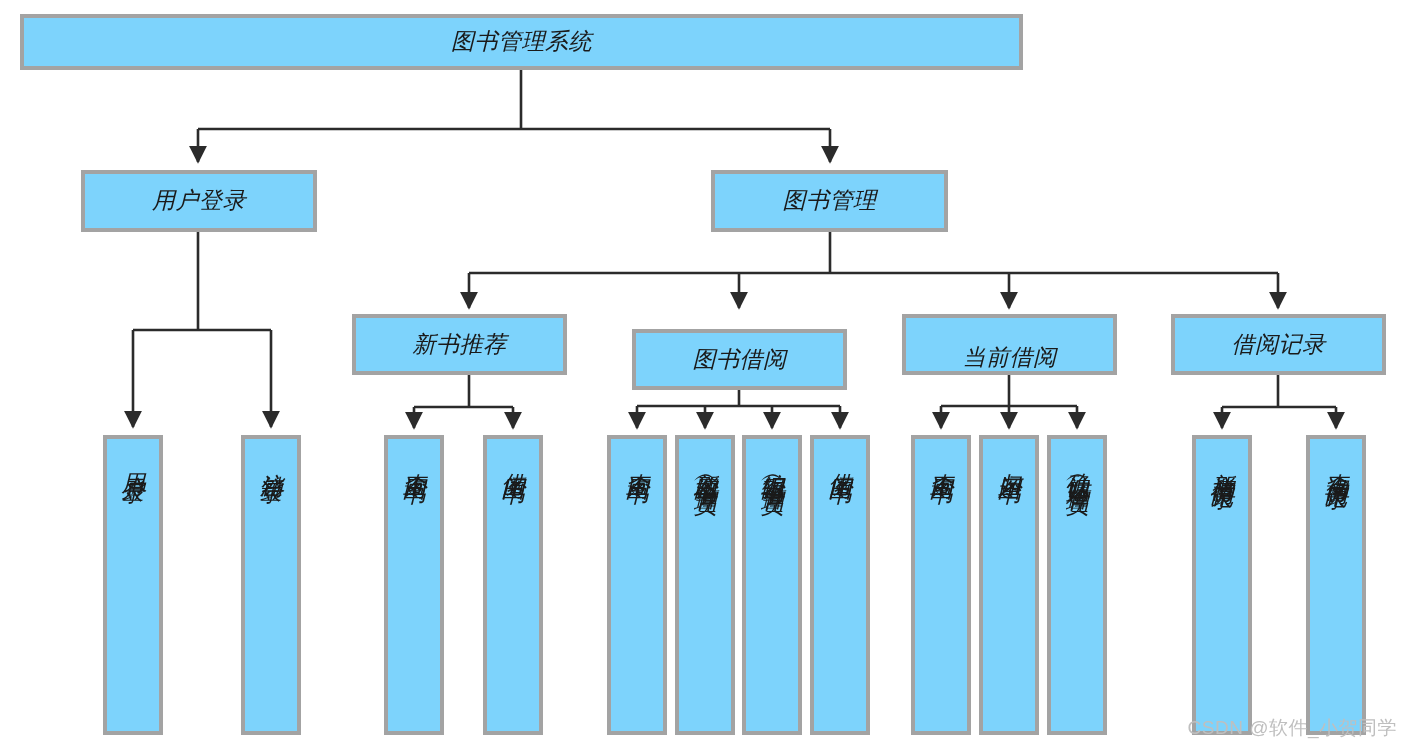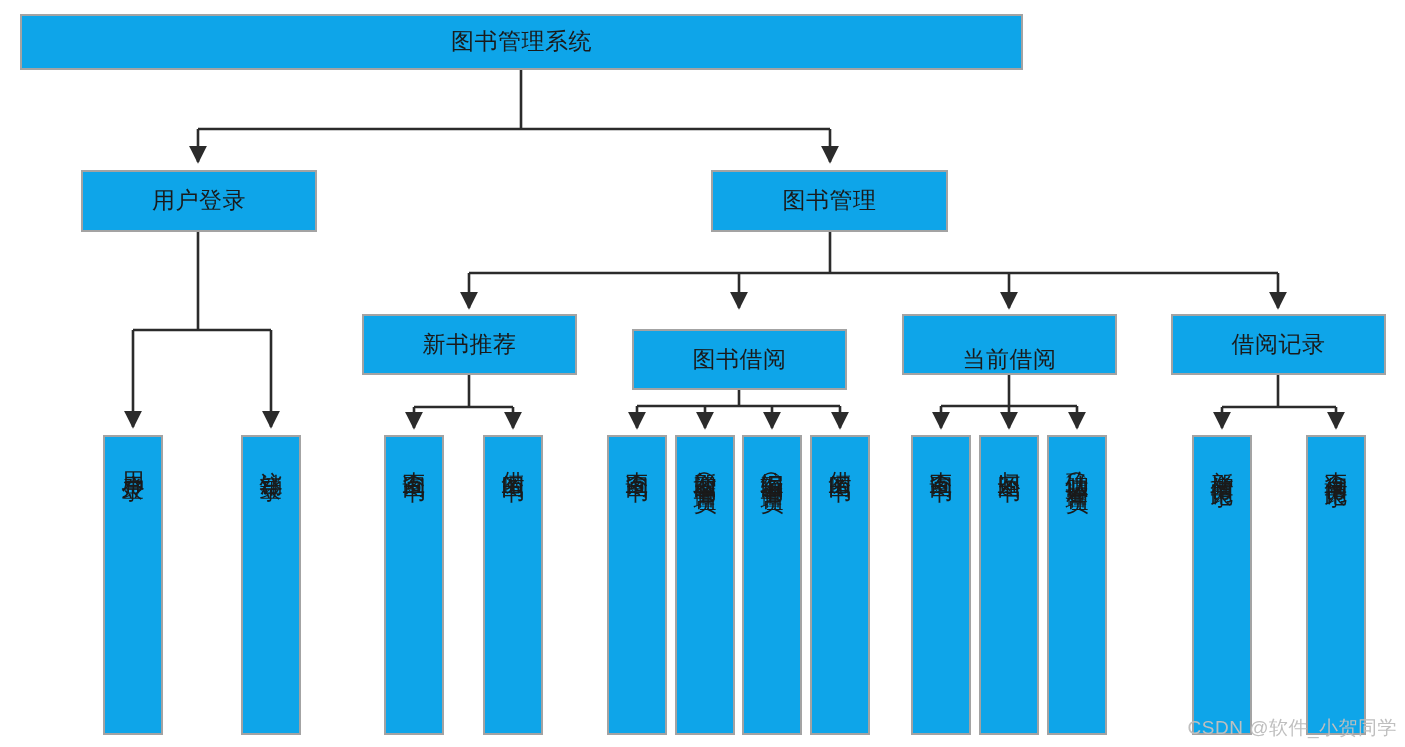--- a/index.html
+++ b/index.html
@@ -23,27 +23,28 @@
     position: absolute;
     left: 0;
     top: 0;
     width: 1405px;
     height: 747px;
     pointer-events: none;
   }
   .node {
     position: absolute;
     box-sizing: border-box;
-    background: #0ea5e9;
-    border: 2px solid #a3a3a3;
+    background: #7dd3fc;
+    border: 4px solid #a3a3a3;
     display: flex;
     align-items: center;
     justify-content: center;
     text-align: center;
     z-index: 2;
+    font-style: italic;
   }
   .node-label {
     display: block;
     line-height: 1.18;
     letter-spacing: 0.5px;
     color: #1a1a1a;
   }
   
   .h-node .node-label {
     writing-mode: horizontal-tb;
@@ -135,21 +136,21 @@
     <span class="node-label">图书管理系统</span>
   </div>
 
   <div class="node h-node" style="left:81px; top:170px; width:236px; height:62px;">
     <span class="node-label">用户登录</span>
   </div>
   <div class="node h-node" style="left:711px; top:170px; width:237px; height:62px;">
     <span class="node-label">图书管理</span>
   </div>
 
-  <div class="node h-node" style="left:362px; top:314px; width:215px; height:61px;">
+  <div class="node h-node" style="left:352px; top:314px; width:215px; height:61px;">
     <span class="node-label">新书推荐</span>
   </div>
   <div class="node h-node" style="left:632px; top:314px; width:215px; height:61px;margin-top:15px;">
     <span class="node-label">图书借阅</span>
   </div>
   <div class="node h-node" style="left:902px; top:314px; width:215px; height:61px;align-items:flex-end;">
     <span class="node-label">当前借阅</span>
   </div>
   <div class="node h-node" style="left:1171px; top:314px; width:215px; height:61px;">
     <span class="node-label">借阅记录</span>

